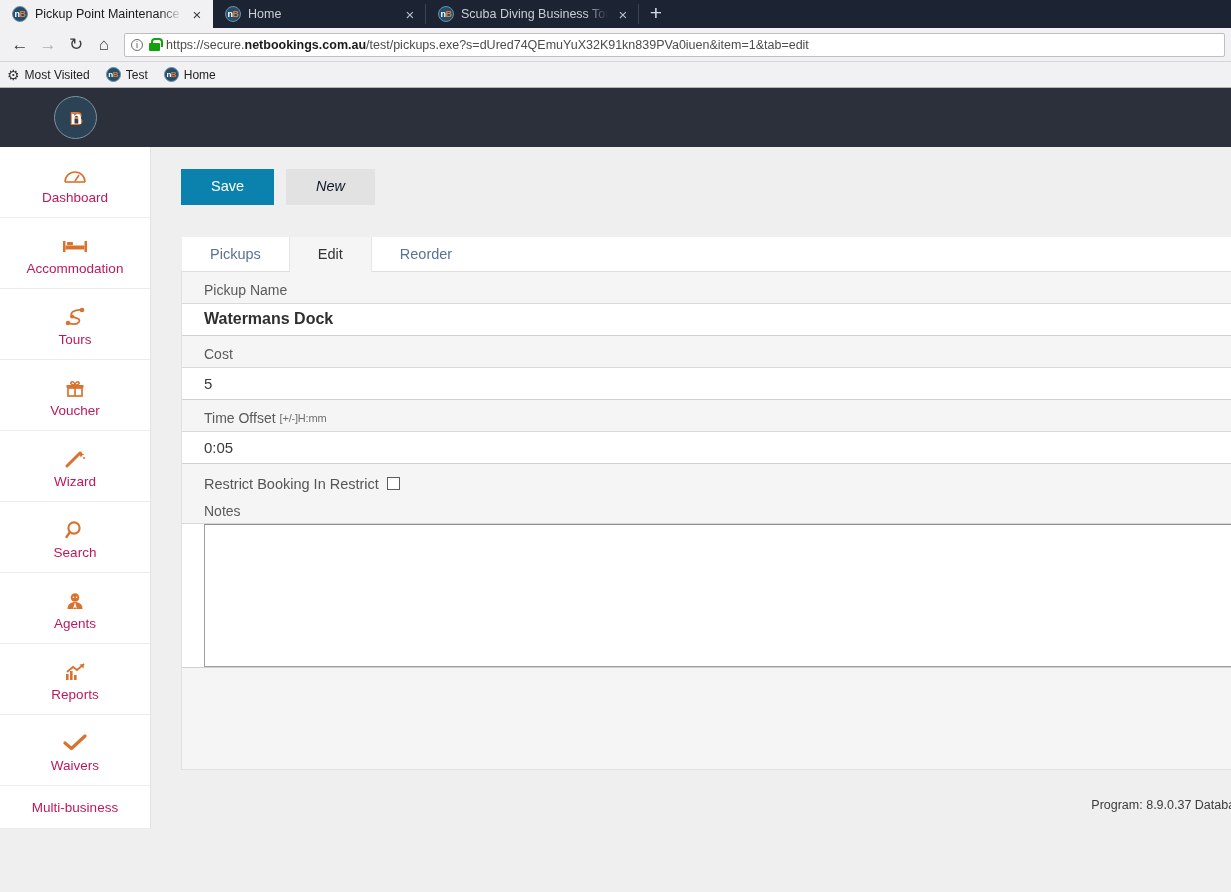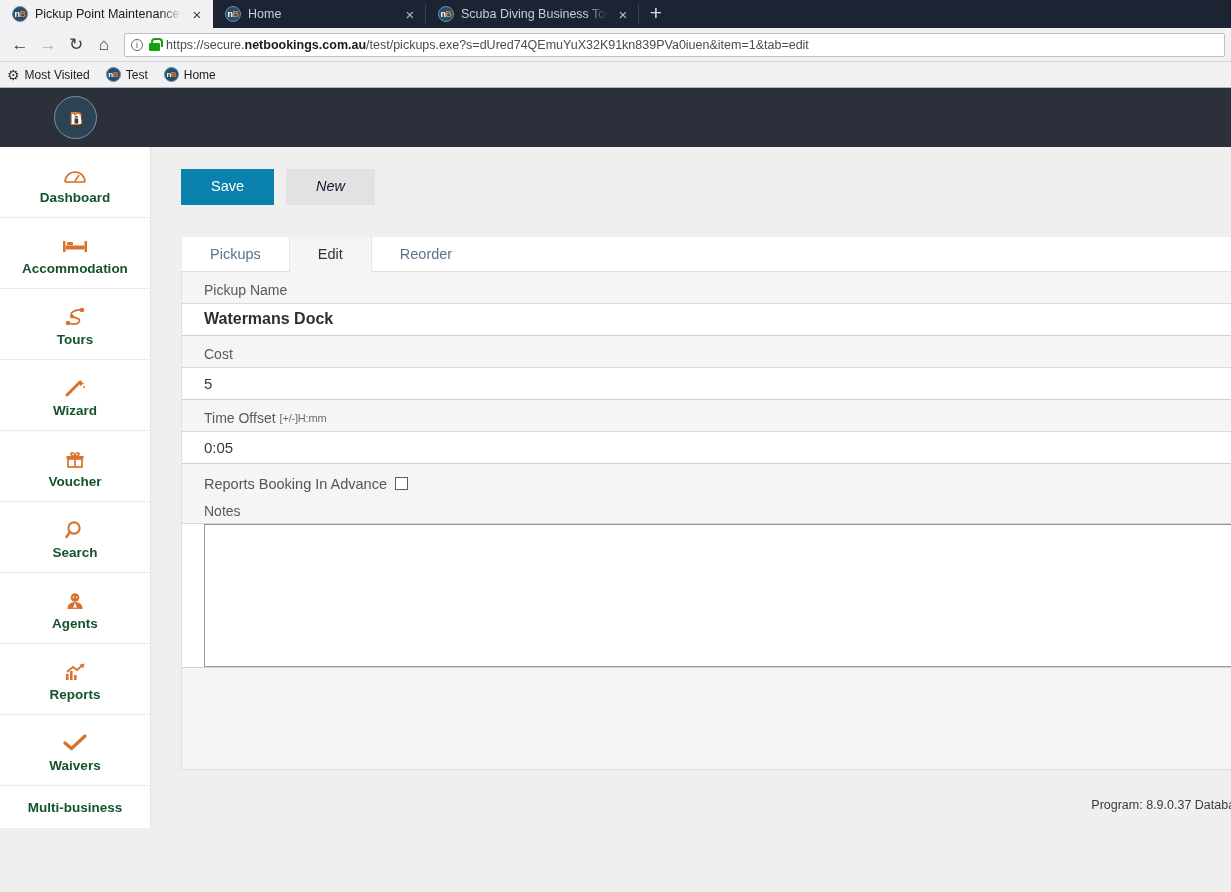--- a/index.html
+++ b/index.html
@@ -259,23 +259,22 @@
   .side-icon {
     height: 26px;
     line-height: 26px;
     font-size: 21px;
     color: #d9722f;
     margin-bottom: 3px;
   }
   .side-icon svg { display: inline-block; vertical-align: middle; }
   .side-label {
     font-size: 13.5px;
-    color: #14532d;
+    color: #be185d;
     white-space: nowrap;
-    font-weight: bold;
   }
 
   
   .main {
     flex: 1 1 auto;
     padding: 22px 0 0 30px;
     min-width: 0;
     position: relative;
   }
   .btnrow { display: flex; gap: 12px; margin-bottom: 29px; }
@@ -493,39 +492,39 @@
               <circle cx="9" cy="9.5" r="2" fill="#d9722f"></circle>
               <circle cx="5" cy="16" r="2.3" fill="#d9722f"></circle>
             </svg>
         </div>
         <div class="side-label">Tours</div>
       </div>
 
       <div class="side-item">
         <div class="side-icon">
           <svg width="22" height="20" viewBox="0 0 22 20">
-              <line x1="3" y1="17" x2="16" y2="4" stroke="#d9722f" stroke-width="3" stroke-linecap="round"></line>
-              <path d="M17 2 l1 2.4 2.4 1 -2.4 1 -1 2.4 -1-2.4 -2.4-1 2.4-1z" fill="#d9722f"></path>
-              <circle cx="20" cy="9" r="1" fill="#d9722f"></circle>
-            </svg>
-        </div>
-        <div class="side-label">Wizard</div>
-      </div>
-
-      <div class="side-item">
-        <div class="side-icon">
-          <svg width="22" height="20" viewBox="0 0 22 20">
               <rect x="2.5" y="7" width="17" height="2.8" fill="#d9722f"></rect>
               <rect x="4" y="10" width="14" height="8" fill="none" stroke="#d9722f" stroke-width="1.7"></rect>
               <line x1="11" y1="7" x2="11" y2="18" stroke="#d9722f" stroke-width="1.7"></line>
               <path d="M11 7 C11 4 8 3 7 4.5 C6 6 9 7 11 7z" fill="none" stroke="#d9722f" stroke-width="1.5"></path>
               <path d="M11 7 C11 4 14 3 15 4.5 C16 6 13 7 11 7z" fill="none" stroke="#d9722f" stroke-width="1.5"></path>
             </svg>
         </div>
         <div class="side-label">Voucher</div>
+      </div>
+
+      <div class="side-item">
+        <div class="side-icon">
+          <svg width="22" height="20" viewBox="0 0 22 20">
+              <line x1="3" y1="17" x2="16" y2="4" stroke="#d9722f" stroke-width="3" stroke-linecap="round"></line>
+              <path d="M17 2 l1 2.4 2.4 1 -2.4 1 -1 2.4 -1-2.4 -2.4-1 2.4-1z" fill="#d9722f"></path>
+              <circle cx="20" cy="9" r="1" fill="#d9722f"></circle>
+            </svg>
+        </div>
+        <div class="side-label">Wizard</div>
       </div>
 
       <div class="side-item">
         <div class="side-icon">
           <svg width="22" height="20" viewBox="0 0 22 20">
               <circle cx="10" cy="8" r="5.6" fill="none" stroke="#d9722f" stroke-width="2.1"></circle>
               <line x1="5.8" y1="12.3" x2="2.5" y2="17" stroke="#d9722f" stroke-width="2.4" stroke-linecap="round"></line>
             </svg>
         </div>
         <div class="side-label">Search</div>
@@ -591,21 +590,21 @@
 
         <div class="frow-label">Cost</div>
         <div class="frow-input">5</div>
 
         <div class="frow-label">
           <span>Time Offset</span><span class="hint">[+/-]H:mm</span>
         </div>
         <div class="frow-input">0:05</div>
 
         <div class="checkrow">
-          <span>Reports Booking In Advance</span>
+          <span>Restrict Booking In Restrict</span>
           <span class="cbox"></span>
         </div>
 
         <div class="frow-label" style="padding-top:0;padding-bottom:4px;">Notes</div>
         <div class="notes-wrap">
           <textarea class="notes-area" style=""></textarea>
         </div>
 
         <div class="panel-filler"></div>
       </div>

